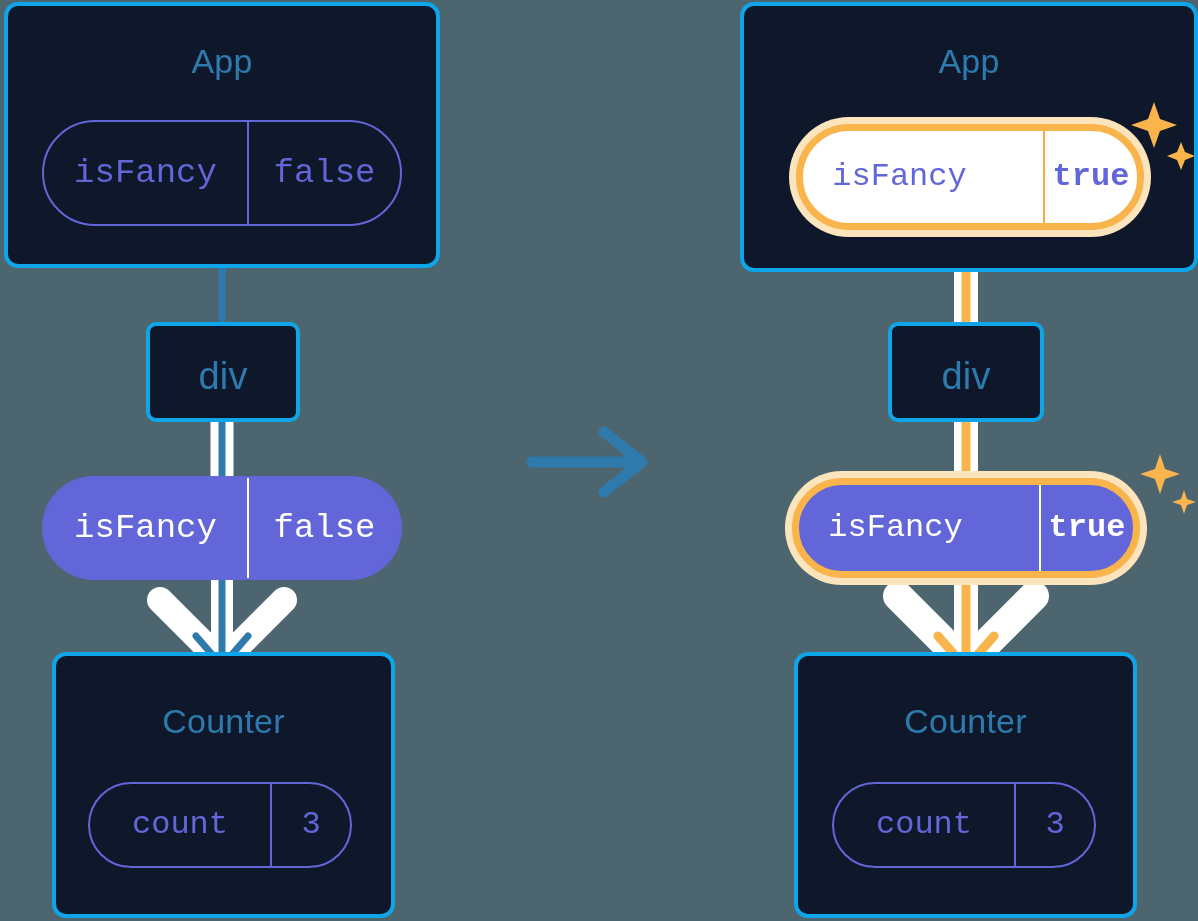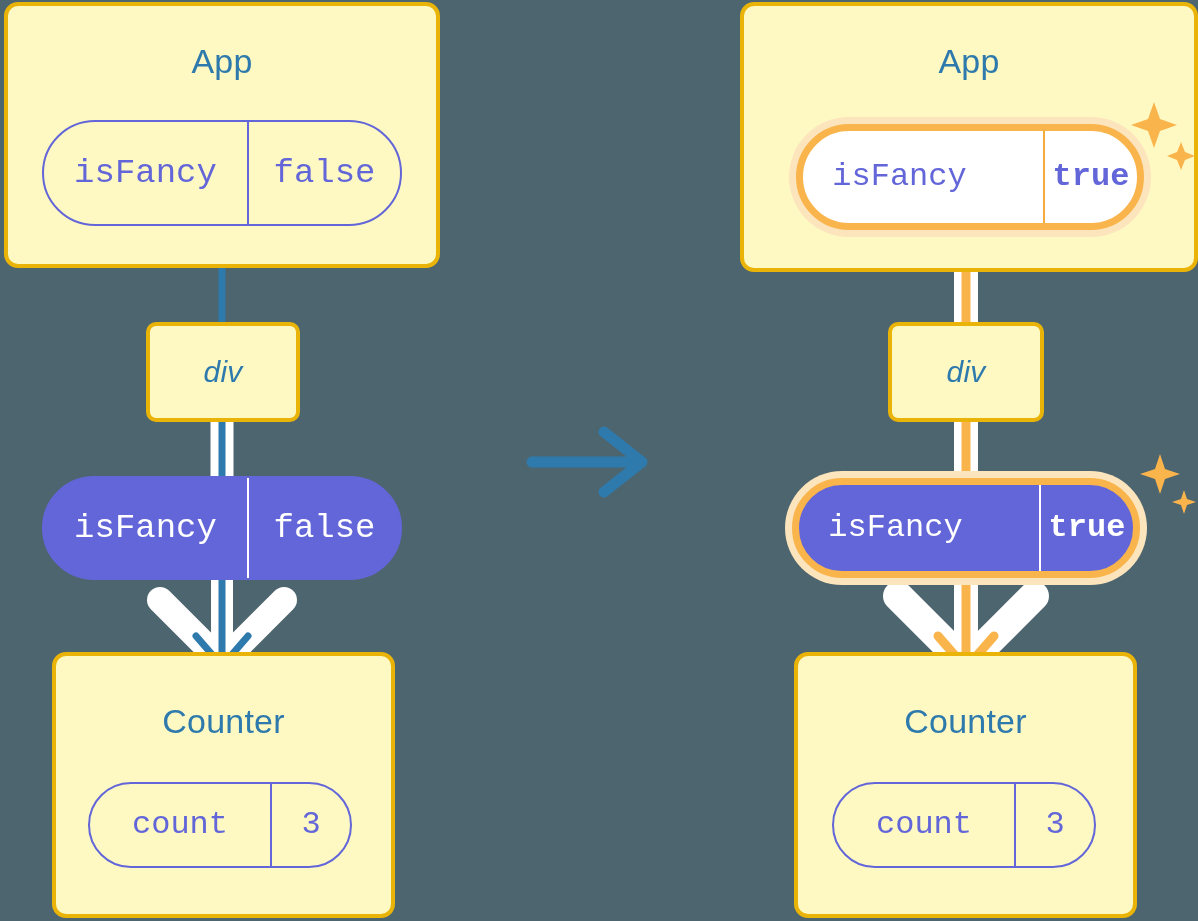--- a/index.html
+++ b/index.html
@@ -25,35 +25,34 @@
     position: absolute;
     left: 0; top: 0;
     width: 1198px;
     height: 921px;
     overflow: visible;
   }
 
   
   .box {
     position: absolute;
-    background: #fef9c3;
-    border: 4px solid #eab308;
+    background: #0f172a;
+    border: 4px solid #0ea5e9;
     border-radius: 14px;
     box-sizing: border-box;
   }
   .box-title {
     text-align: center;
     color: #2e7aad;
     font-size: 34px;
     letter-spacing: 0.2px;
     line-height: 1;
   }
   .box-title.small {
-    font-size: 30px;
-    font-style: italic;
+    font-size: 38px;
   }
 
   
   .pill {
     position: absolute;
     box-sizing: border-box;
     display: flex;
     align-items: stretch;
     border-radius: 999px;
     overflow: hidden;

